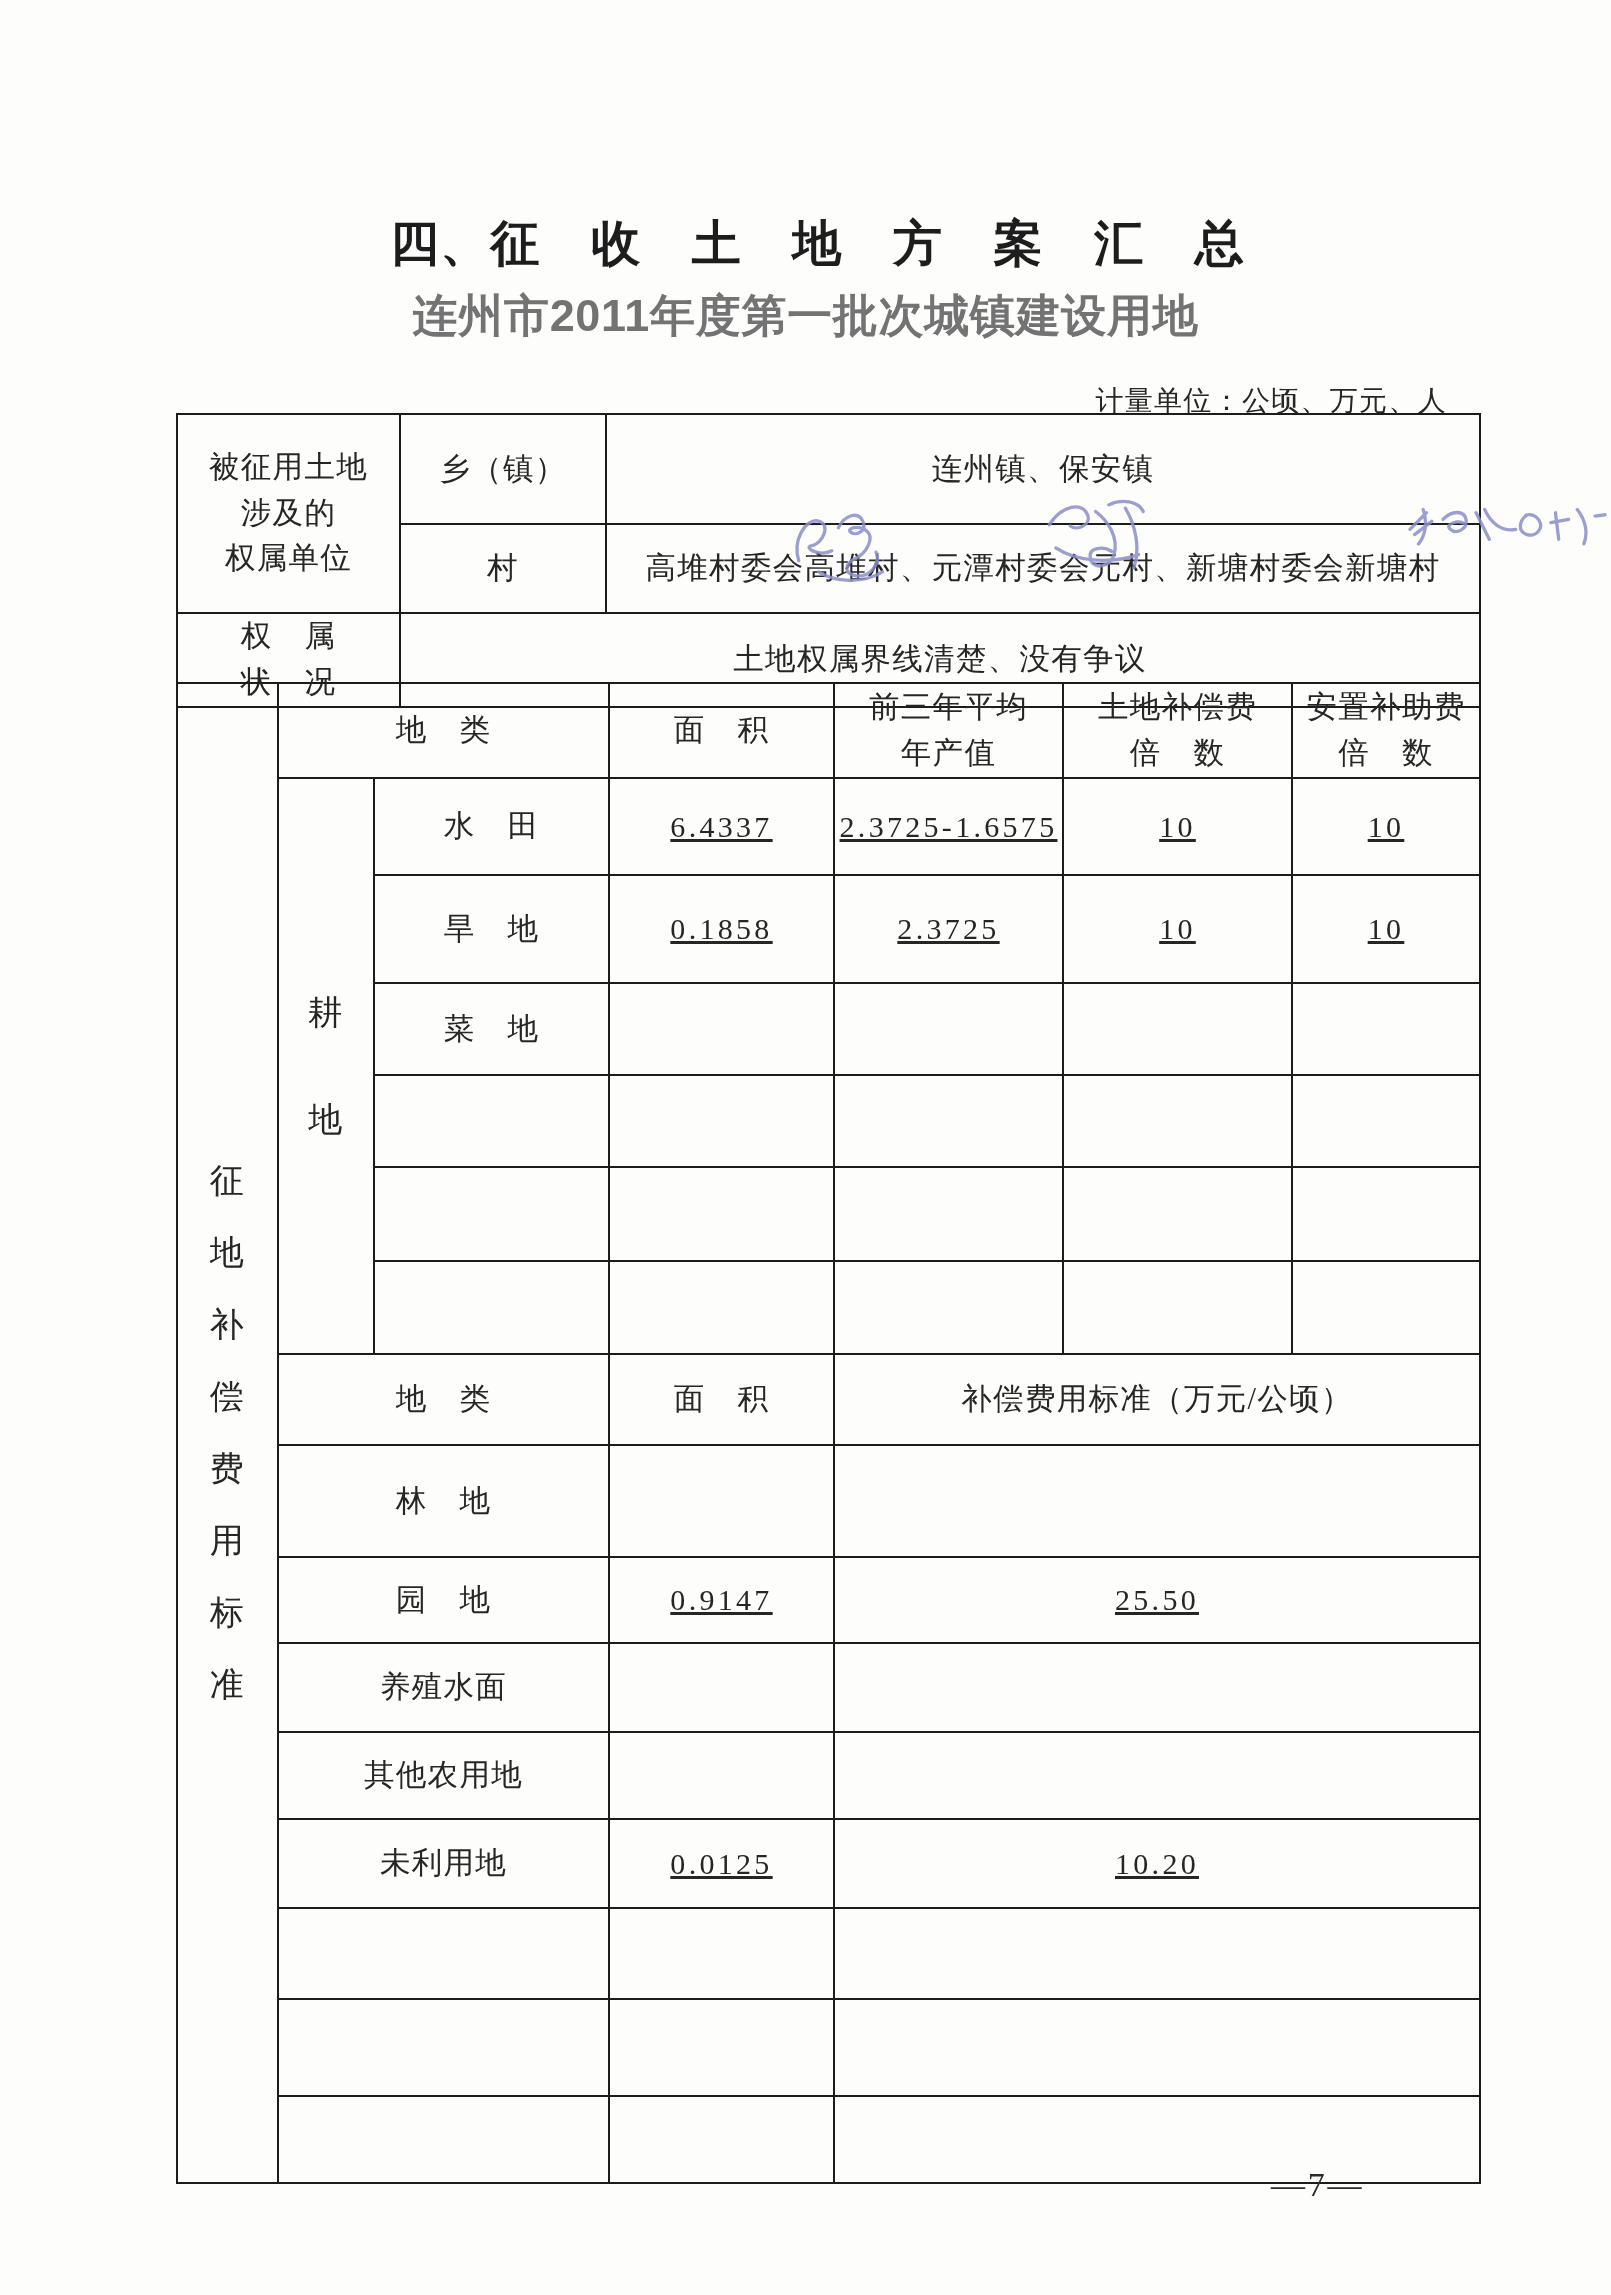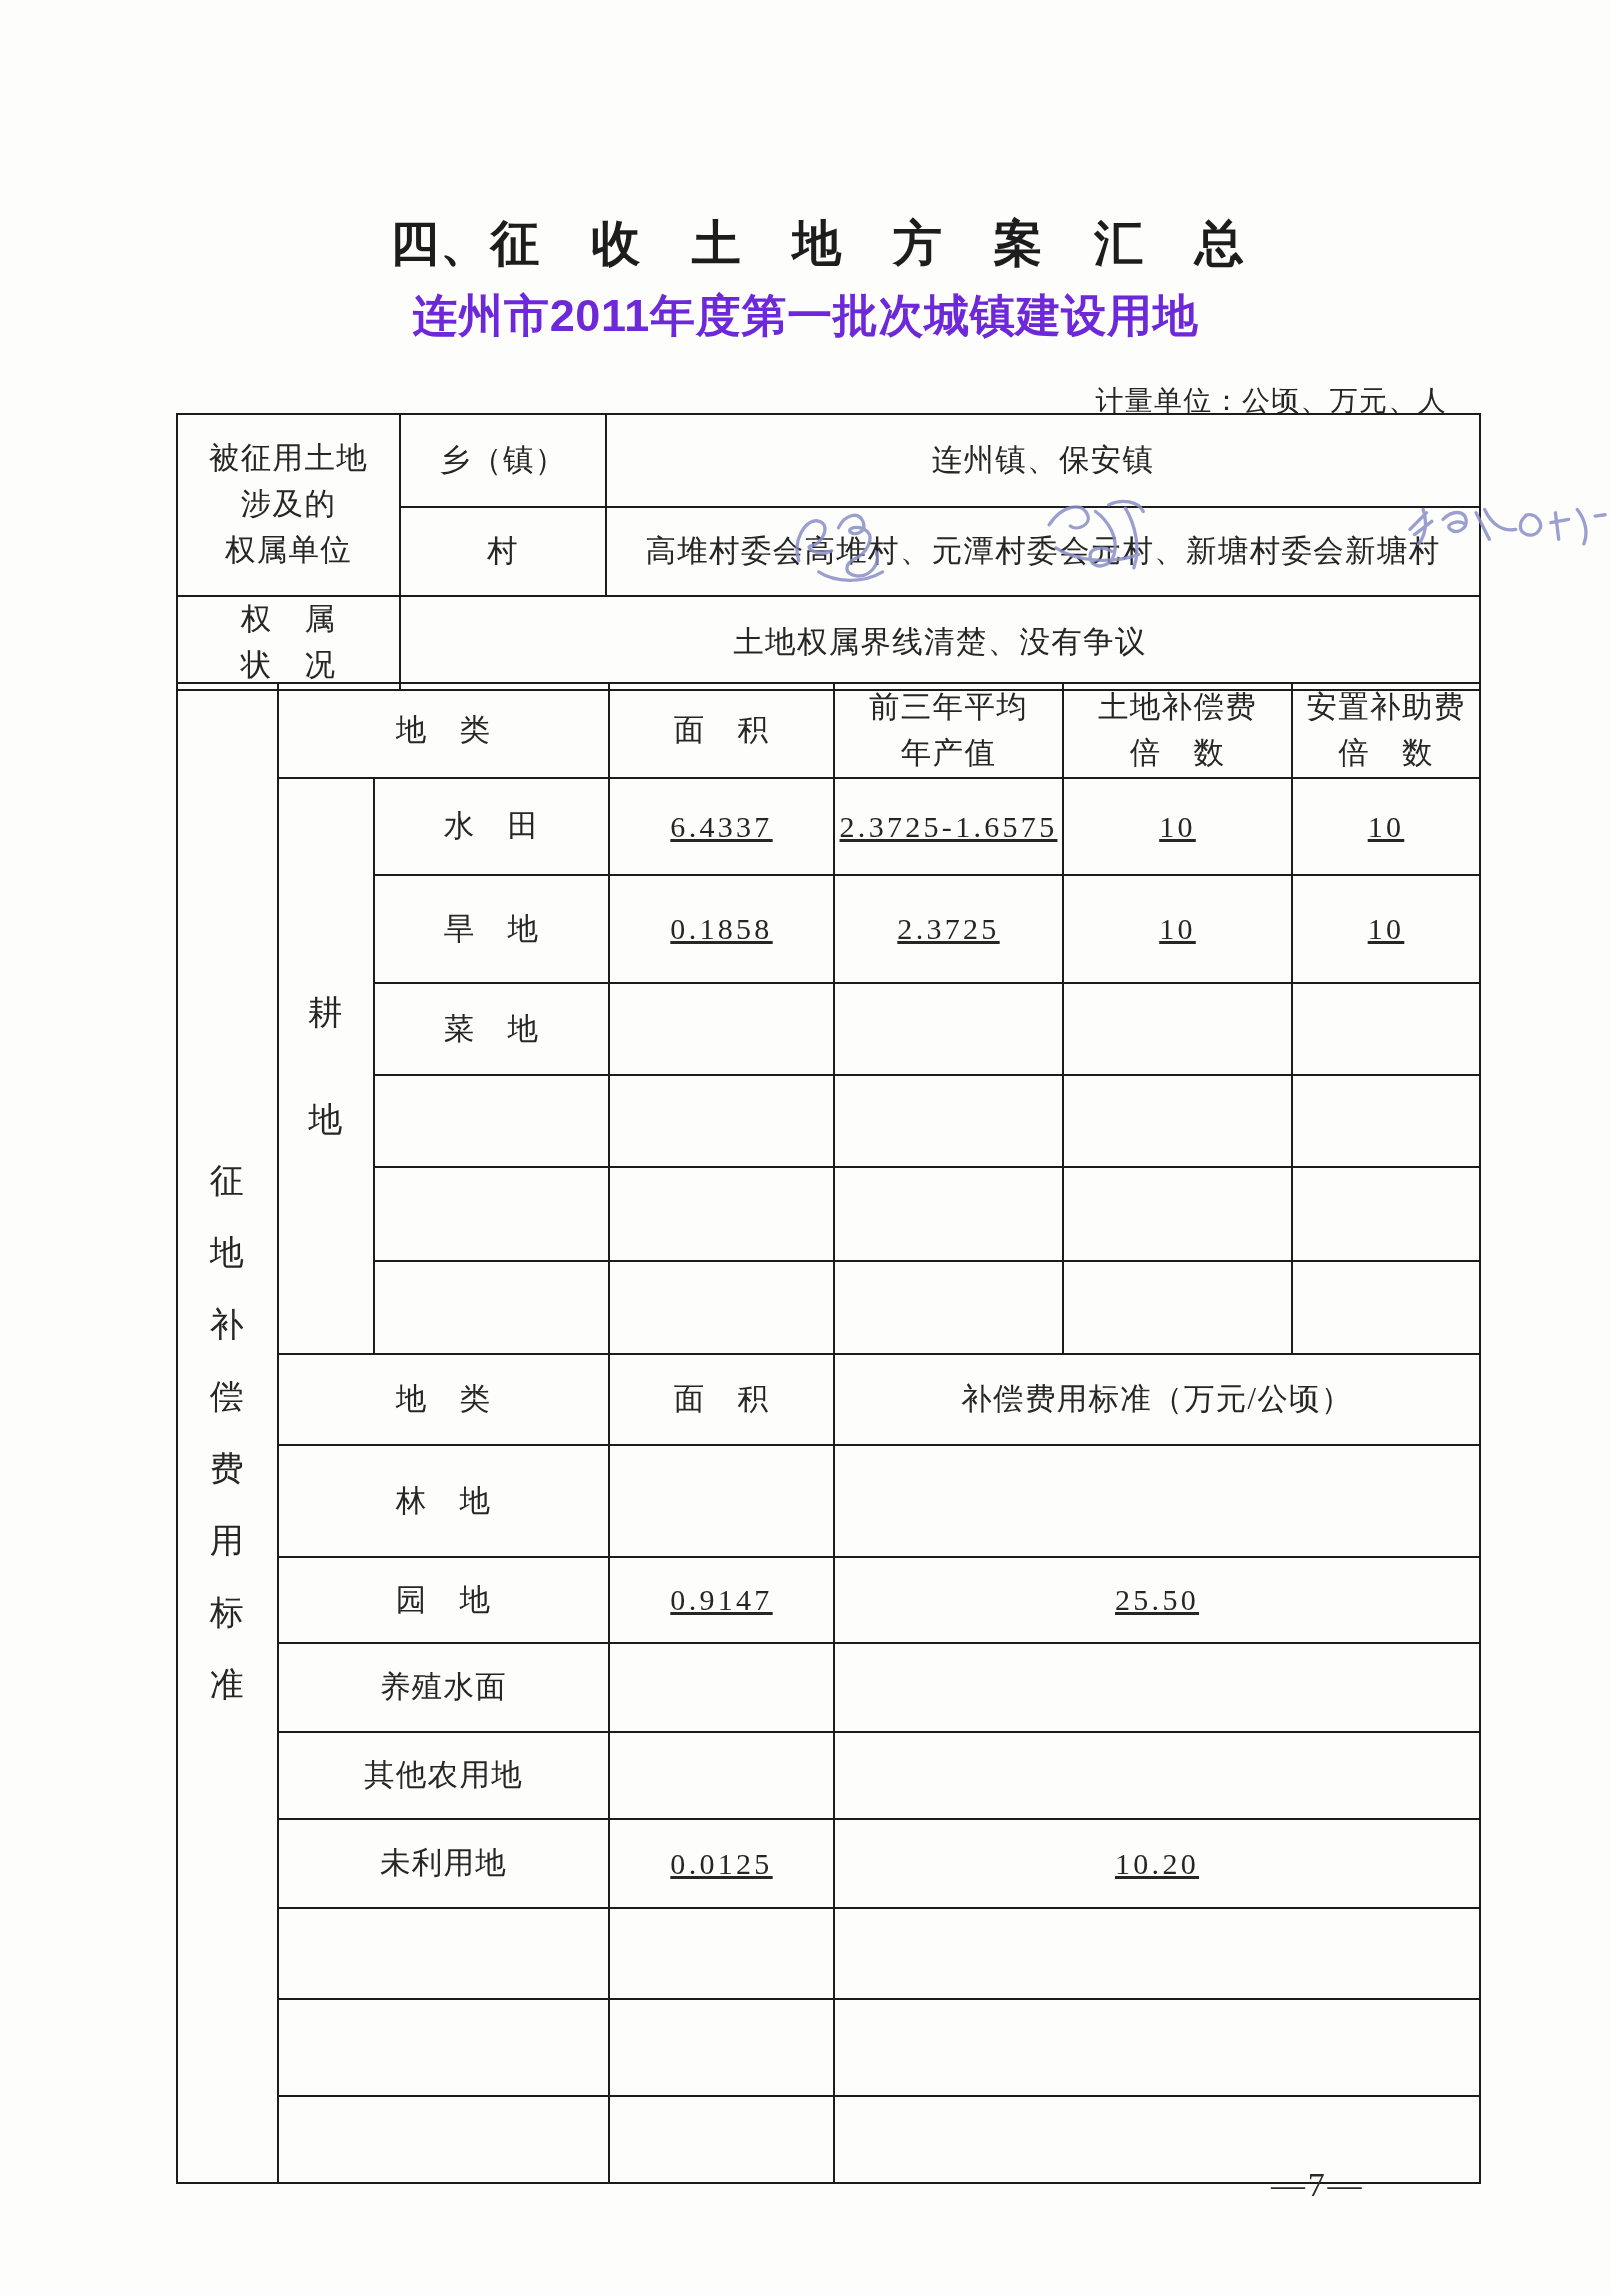--- a/index.html
+++ b/index.html
@@ -17,21 +17,21 @@
     font-family:"Liberation Sans","DejaVu Sans",sans-serif;
     font-weight:700;font-size:49px;letter-spacing:1.3px;
     color:#1d1d1d;
     margin-left:12px;
   }
   .doc-subtitle{
     position:absolute;top:286px;left:0;width:100%;
     text-align:center;
     font-family:"Liberation Sans","DejaVu Sans",sans-serif;
     font-weight:700;font-size:45px;letter-spacing:0.7px;
-    color:#6d28d9;
+    color:#737373;
   }
   .unit-note{
     position:absolute;top:382px;right:164px;
     font-size:28px;letter-spacing:1.3px;color:#262626;
   }
   table{border-collapse:collapse;table-layout:fixed;position:absolute;background:transparent;}
   td{
     border:2px solid #1c1c1c;
     border-top-width:2.7px;border-bottom-width:2.7px;
     padding:0;text-align:center;vertical-align:middle;
@@ -62,21 +62,21 @@
   <div class="doc-subtitle">连州市2011年度第一批次城镇建设用地</div>
   <div class="unit-note">计量单位：公顷、万元、人</div>
 
   <table id="info-table">
     <colgroup>
         <col style="width:223px">
         <col style="width:206px">
         <col style="width:874px">
       </colgroup>
     <tbody>
-        <tr style="height:93px">
+        <tr style="height:110px">
       <td rowspan="2">
         <div class="lines">
           <div>被征用土地</div>
           <div>涉及的</div>
           <div>权属单位</div>
         </div>
       </td>
       <td>乡（镇）</td>
       <td>连州镇、保安镇</td>
     </tr>

